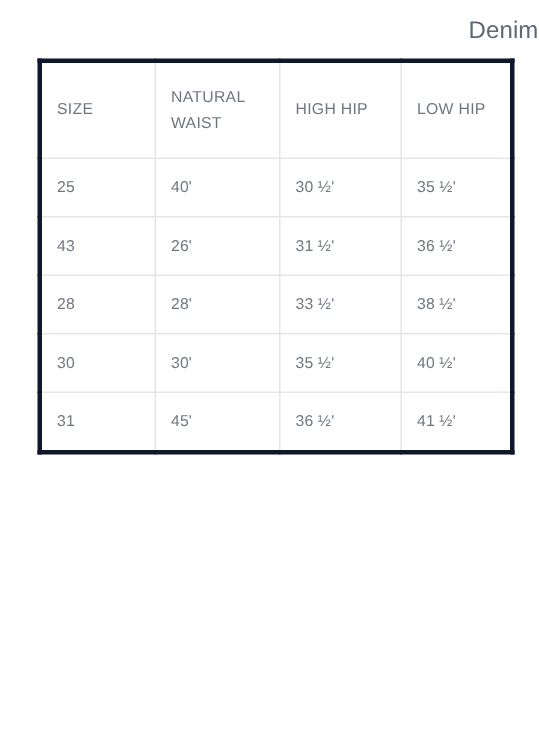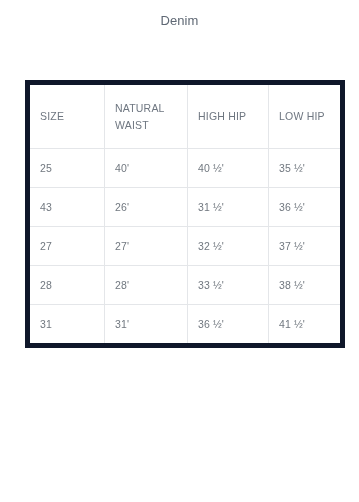--- a/index.html
+++ b/index.html
@@ -16,39 +16,38 @@
   }
 
   .page {
     position: relative;
     width: 359px;
     height: 502px;
     box-sizing: border-box;
   }
 
   .chart-title {
-    text-align: center;
-    font-size: 13px;
+    text-align: right;
+    font-size: 16px;
     color: #5f6874;
     padding-top: 14px;
     padding-bottom: 11px;
     letter-spacing: 0.1px;
     line-height: 14px;
   }
 
   .table-wrap {
     margin: 0 19px 0 25px;
   }
 
   table.size-chart {
     width: 315px;
     border-collapse: collapse;
     table-layout: fixed;
-    border: 5px solid #0f172a;
-    margin-top: 41px;
+    border: 3px solid #0f172a;
   }
 
   table.size-chart col.c-size  { width: 77px; }
   table.size-chart col.c-nw    { width: 83px; }
   table.size-chart col.c-hh    { width: 81px; }
   table.size-chart col.c-lh    { width: 74px; }
 
   table.size-chart th,
   table.size-chart td {
     border: 1px solid #e4e6e9;
@@ -107,44 +106,44 @@
           </th>
           <th>
             <span class="hdr">LOW HIP</span>
           </th>
         </tr>
       </thead>
       <tbody id="table-body">
           <tr>
             <td>25</td>
             <td>40'</td>
-            <td>40 ½'</td>
+            <td>30 ½'</td>
             <td>35 ½'</td>
           </tr>
           <tr>
             <td>43</td>
             <td>26'</td>
             <td>31 ½'</td>
             <td>36 ½'</td>
           </tr>
           <tr>
-            <td>27</td>
-            <td>27'</td>
-            <td>32 ½'</td>
-            <td>37 ½'</td>
-          </tr>
-          <tr>
             <td>28</td>
             <td>28'</td>
             <td>33 ½'</td>
             <td>38 ½'</td>
           </tr>
           <tr>
+            <td>30</td>
+            <td>30'</td>
+            <td>35 ½'</td>
+            <td>40 ½'</td>
+          </tr>
+          <tr>
             <td>31</td>
-            <td>31'</td>
+            <td>45'</td>
             <td>36 ½'</td>
             <td>41 ½'</td>
           </tr>
         </tbody>
     </table>
   </div>
 
 </div>
 
 </body></html>

